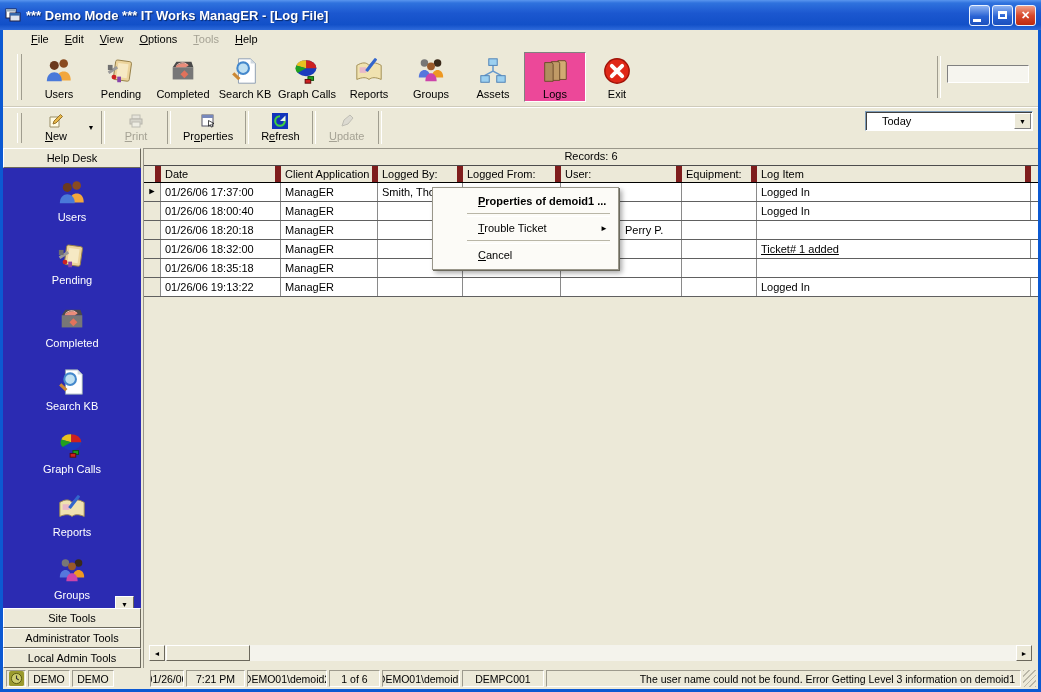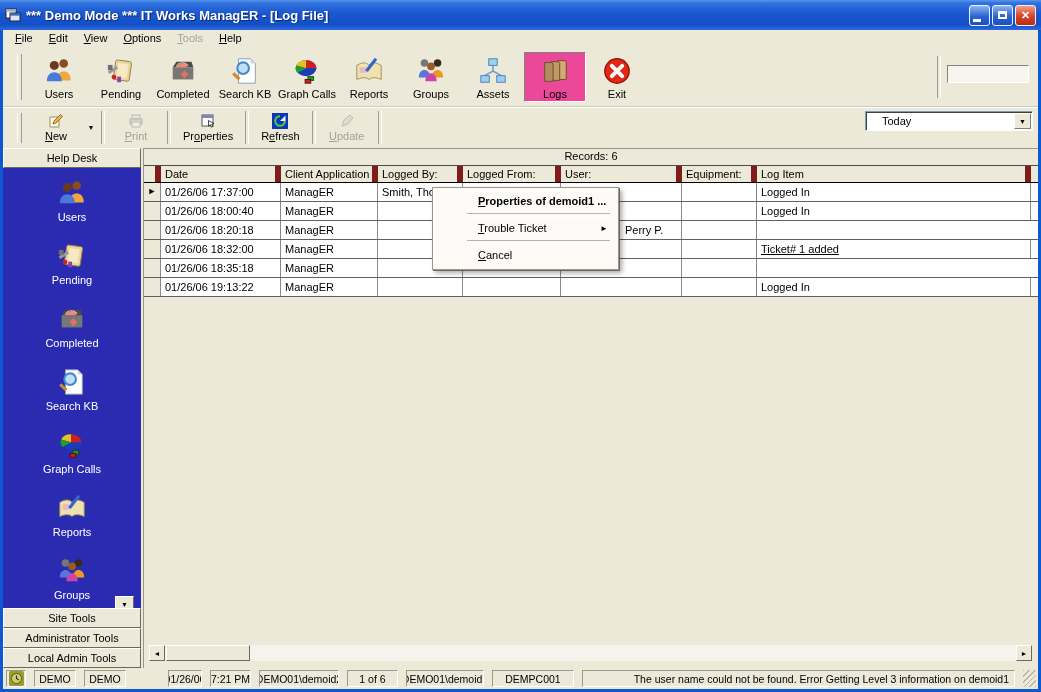--- a/index.html
+++ b/index.html
@@ -14,21 +14,21 @@
   .wbtn{width:21px;height:21px;border-radius:3px;margin-left:2px;border:1px solid #eaf2ff;
     background:linear-gradient(180deg,#8fb4f2,#2a63d4 55%,#1b50bd);color:#fff;display:flex;
     align-items:center;justify-content:center;font-size:11px;font-weight:bold;box-sizing:border-box;}
   .wbtn.close{background:linear-gradient(180deg,#f1a188,#d8492d 50%,#bd2a10);}
   .wbtn .g-min{width:8px;height:3px;background:#fff;margin-top:10px;margin-right:6px;}
   .wbtn .g-max{width:9px;height:8px;border:2px solid #fff;border-top-width:3px;box-sizing:border-box;}
   .b-left,.b-right{position:absolute;top:30px;bottom:0;width:3px;background:#0c59d2;z-index:60;}
   .b-left{left:0}.b-right{right:0}
   .b-bottom{position:absolute;left:0;right:0;bottom:0;height:3px;background:#0c59d2;z-index:60;}
   
-  .menubar{position:absolute;left:3px;top:30px;right:3px;height:18px;display:flex;align-items:flex-start;padding-left:4px;}
+  .menubar{position:absolute;left:3px;top:30px;right:3px;height:18px;display:flex;align-items:center;padding-left:20px;}
   .menu-item{padding:2px 8px 3px 8px;}
   .menu-item.disabled{color:#a5a294;}
   
   .toolbar1{position:absolute;left:3px;top:48px;right:3px;height:59px;border-bottom:1px solid #cfcbbb;
     display:flex;align-items:flex-start;padding:4px 0 0 14px;box-sizing:border-box;}
   .grip{width:3px;height:46px;border-left:1px solid #fff;border-right:1px solid #a09d8f;margin:2px 6px 0 0;}
   .tbtn{width:62px;height:50px;display:flex;flex-direction:column;align-items:center;padding-top:3px;
     box-sizing:border-box;border:1px solid transparent;}
   .tbtn .lbl{margin-top:2px;}
   .tbtn.pressed{border-color:#808080 #fff #fff #808080;background:#ec4899;}
@@ -80,21 +80,21 @@
     border-color:#fff #6b685c #6b685c #fff;box-sizing:border-box;}
   
   .ctx{position:absolute;left:432px;top:187px;width:187px;z-index:50;background:#fcfbf7;
     border:1px solid #99968a;box-shadow:1px 1px 0 #6c6a5e,3px 3px 5px rgba(0,0,0,.35);padding:3px 0;box-sizing:border-box;}
   .ctx-item{height:21px;line-height:21px;padding-left:45px;position:relative;white-space:nowrap;}
   .ctx-item.bold{font-weight:bold;}
   .ctx-arrow{position:absolute;right:10px;top:0;font-size:8px;}
   .ctx-sep{height:2px;border-top:1px solid #b9b6a7;border-bottom:1px solid #fff;margin:1px 8px 1px 34px;}
   
   .statusbar{position:absolute;left:3px;right:3px;bottom:3px;height:21px;display:flex;align-items:center;
-    gap:8px;padding:0 2px 0 3px;box-sizing:border-box;font-size:10.5px;justify-content:flex-end;}
+    gap:2px;padding:0 2px 0 3px;box-sizing:border-box;font-size:10.5px;justify-content:flex-end;}
   .scell{height:17px;border:1px solid;border-color:#9d9a8d #fff #fff #9d9a8d;box-sizing:border-box;
     display:flex;align-items:center;justify-content:center;white-space:nowrap;overflow:hidden;flex:0 0 auto;}
   .scell.msg{flex:1 1 auto;justify-content:flex-end;padding-right:5px;}
   .sgrip{width:13px;height:17px;flex:0 0 auto;
     background:repeating-linear-gradient(-45deg,#b9b6a7 0 1px,transparent 1px 4px);}
   u{text-decoration:underline;}
   svg{display:block;}
 </style>
 </head>
 <body>
@@ -511,21 +511,21 @@
       <div class="scell" style="width: 20px;">
         <svg width="15" height="15" viewBox="0 0 16 16">
           <rect width="16" height="16" rx="2" fill="#9a9a2e"></rect>
           <circle cx="8" cy="8" r="5.4" fill="#cdcd6e" stroke="#55550f"></circle>
           <path d="M8 4.8V8l2.4 1.5" stroke="#333" stroke-width="1.2" fill="none"></path>
         </svg>
       </div>
       <div class="scell" style="width: 42px;">DEMO</div>
       <div class="scell" style="width: 42px;">DEMO</div>
       <div class="scell" style="width: 34px; margin-left: 34px;">01/26/06</div>
-      <div class="scell" style="width: 41px;">7:21 PM</div>
+      <div class="scell" style="width: 59px;">7:21 PM</div>
       <div class="scell" style="width: 80px;">DEMO01\demoid2</div>
       <div class="scell" style="width: 51px;">1 of 6</div>
       <div class="scell" style="width: 78px;">DEMO01\demoid1</div>
       <div class="scell" style="width: 82px;">DEMPC001</div>
       <div class="scell msg">The user name could not be found. Error Getting Level 3 information on demoid1</div>
       <div class="sgrip"></div>
     </div>
 
 </div>
 

